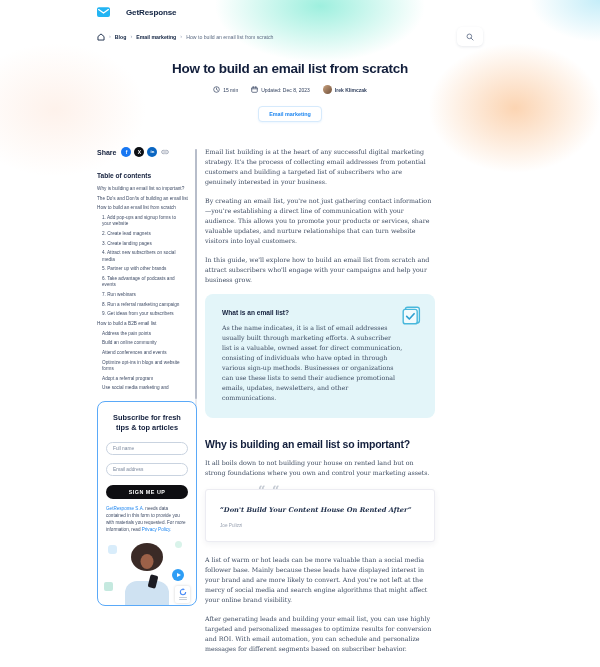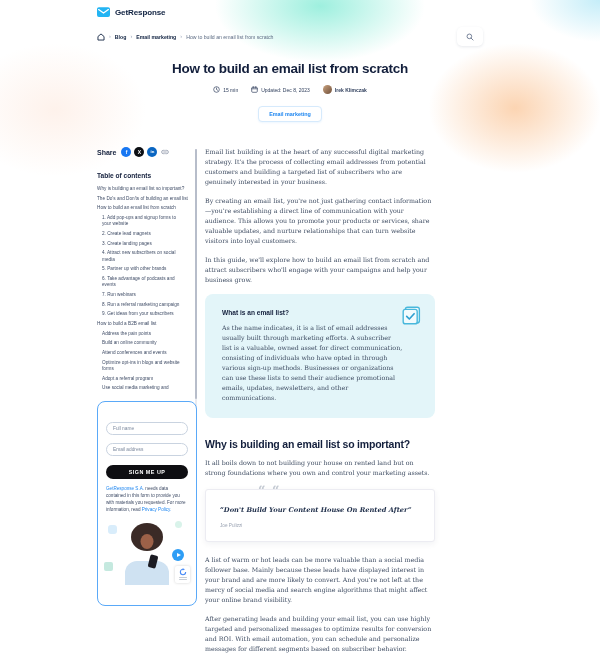--- a/index.html
+++ b/index.html
@@ -13,21 +13,21 @@
     position:absolute; inset:0; pointer-events:none;
     background:
       radial-gradient(150px 80px at 320px 6px,  rgba(61,224,190,.50), rgba(61,224,190,0) 70%),
       radial-gradient(100px 60px at 600px 0px,  rgba(125,215,240,.45), rgba(125,215,240,0) 70%),
       radial-gradient(120px 90px at 515px 108px, rgba(248,166,95,.48), rgba(248,166,95,0) 72%),
       radial-gradient(130px 95px at 55px 110px,  rgba(250,195,165,.22), rgba(250,195,165,0) 70%);
   }
   .container { position:relative; width:386px; margin-left:97px; padding-top:7px; }
 
   
-  .logo-row { display:flex; align-items:center; gap:5px; }
+  .logo-row { display:flex; align-items:center; gap:16px; }
   .logo-mark { width:13px; height:10px; display:block; }
   .logo-text { font-size:8px; font-weight:bold; color:#0f2140; letter-spacing:-.1px; }
   .crumb-row { position:relative; margin-top:11px; display:flex; align-items:center; gap:4px; height:18px; }
   .crumb-row .home-ic { width:8px; height:8px; }
   .crumb { font-size:5.2px; font-weight:bold; color:#0f2140; text-decoration:none; cursor:pointer; }
   .crumb.current { font-weight:normal; color:#5d6c84; }
   .sep { font-size:5.5px; color:#9aa5b8; line-height:1; }
   .search-btn {
     position:absolute; right:0; top:-1px; width:26px; height:19px;
     background:#fff; border:0; border-radius:5px; box-shadow:0 1px 3px rgba(20,40,80,.10);
@@ -218,20 +218,21 @@
               <div class="toc-item lvl1">Address the pain points</div>
               <div class="toc-item lvl1">Build an online community</div>
               <div class="toc-item lvl1">Attend conferences and events</div>
               <div class="toc-item lvl1">Optimize opt-ins in blogs and website forms</div>
               <div class="toc-item lvl1">Adopt a referral program</div>
               <div class="toc-item lvl1">Use social media marketing and</div>
             </div>
         </div>
 
         <div class="subscribe">
+          <div class="sub-title">Subscribe for fresh tips &amp; top articles</div>
           <input class="sub-input" placeholder="Full name" style="">
           <input class="sub-input" placeholder="Email address" style="">
           <button class="sub-btn">SIGN ME UP</button>
           <div class="sub-legal"><span class="lnk">GetResponse S.A.</span><span> needs data contained in this form to provide you with materials you requested. For more information, read </span><span class="lnk">Privacy Policy.</span></div>
           <div class="photo">
             <span class="ph-bub1"></span>
             <span class="ph-bub2"></span>
             <span class="ph-bub3"></span>
             <span class="ph-hair"></span>
             <span class="ph-face"></span>

